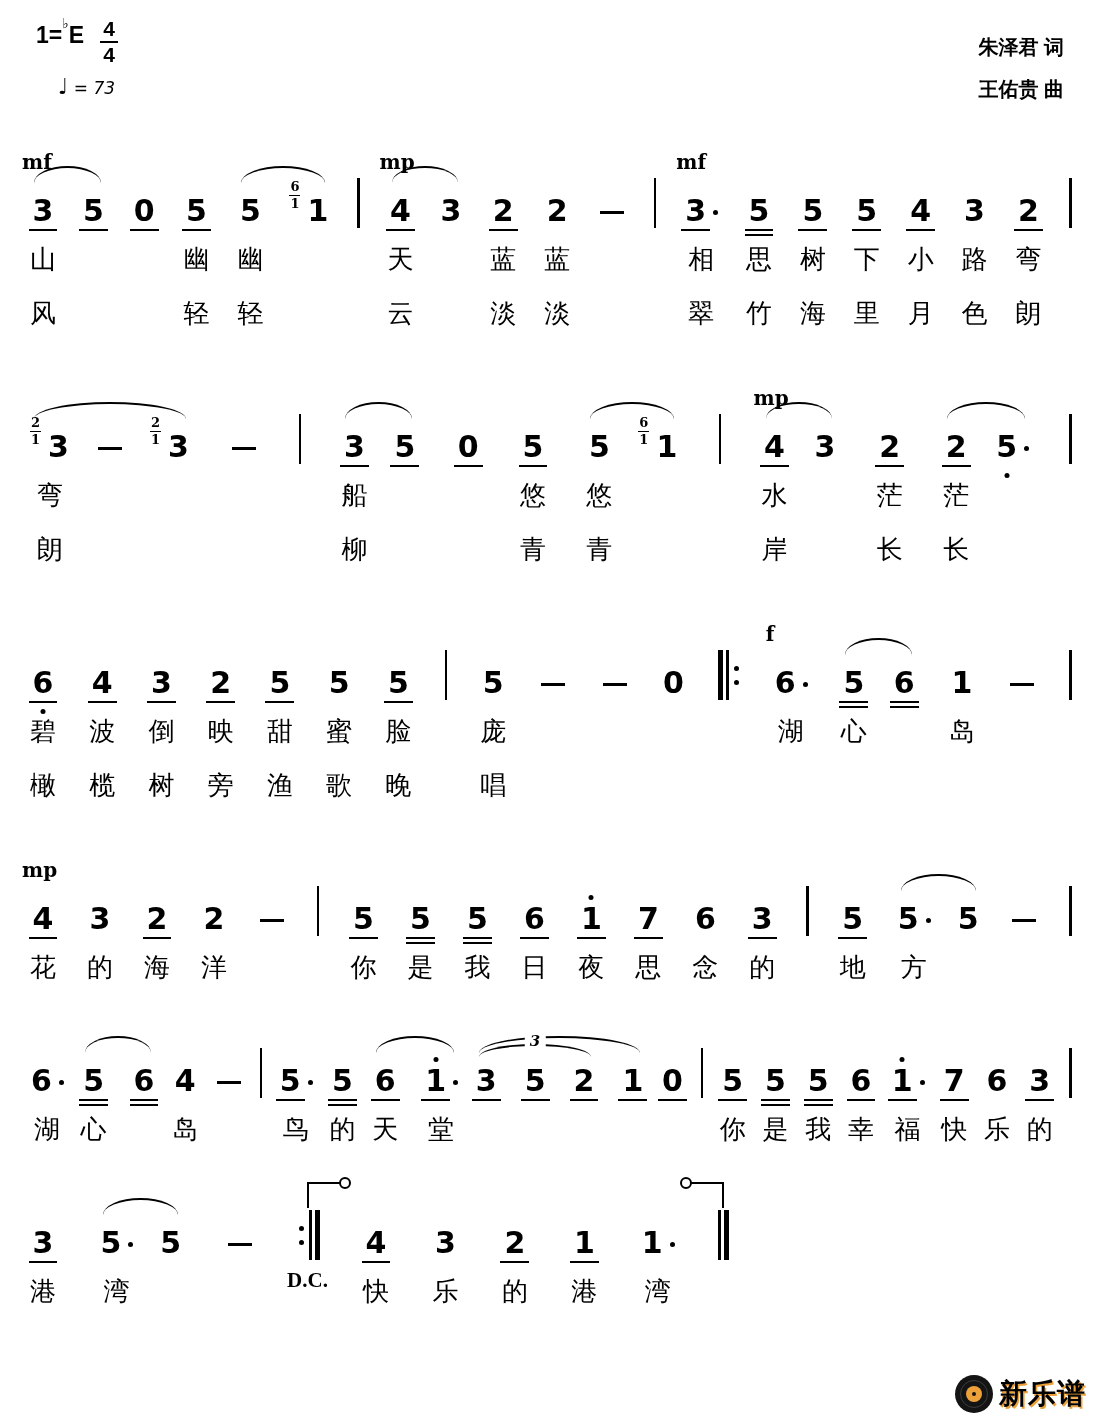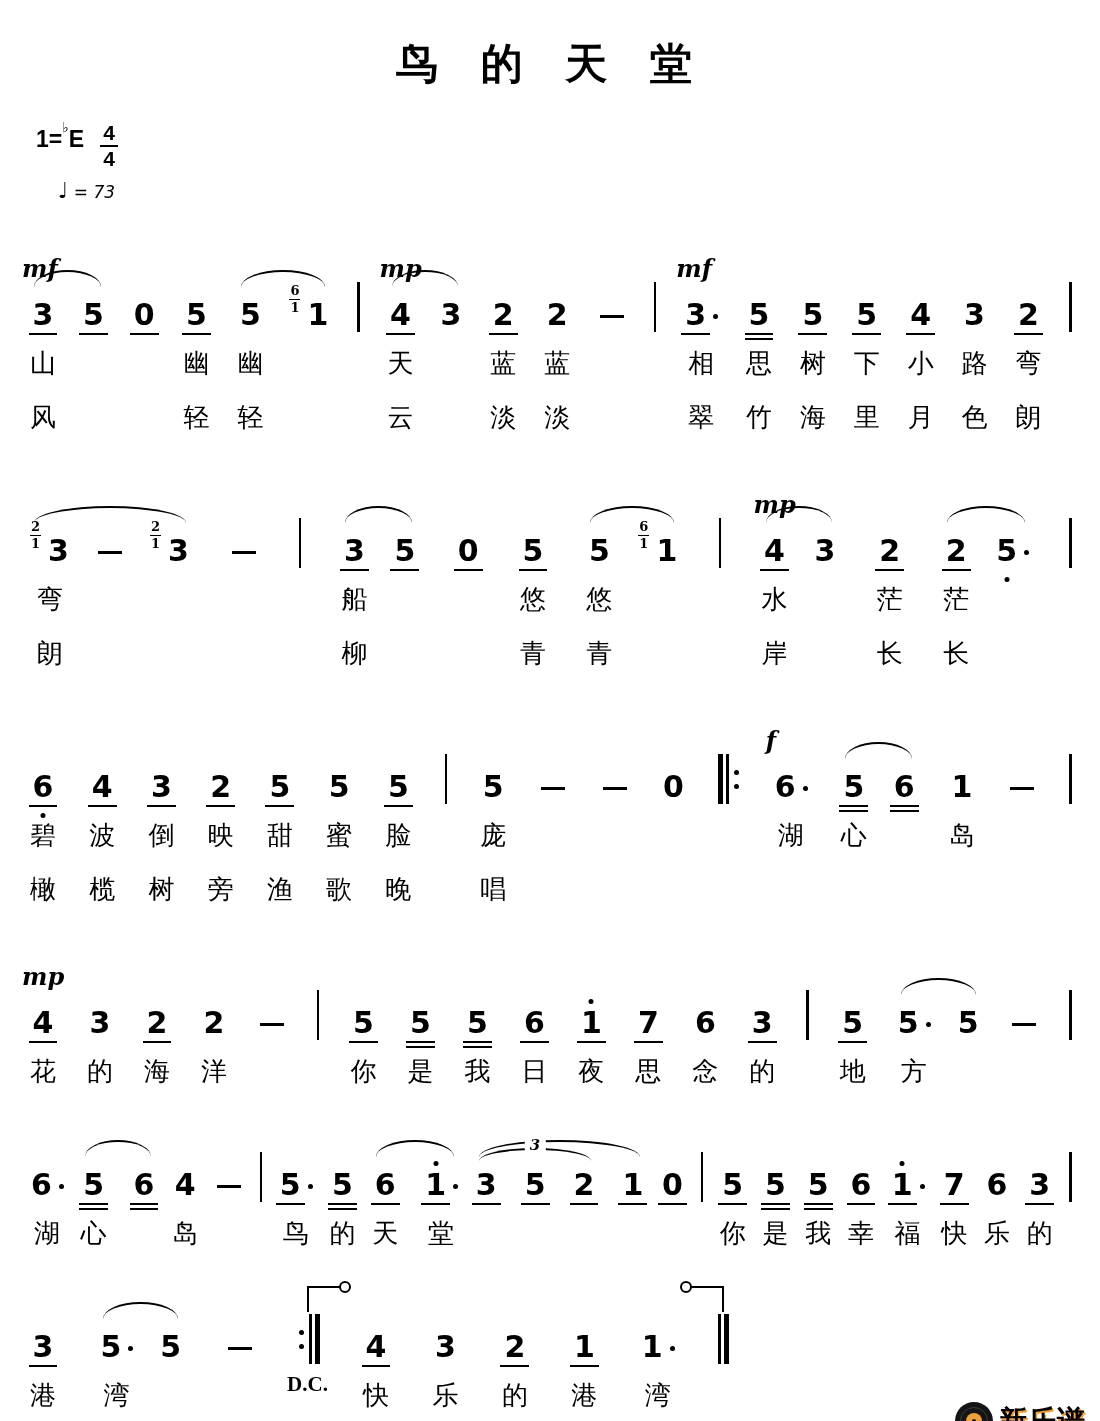--- a/index.html
+++ b/index.html
@@ -24,21 +24,21 @@
   .system.rows-1{margin-bottom:26px;}
 
   .grp{display:flex;position:relative;align-items:flex-start;gap:26px;}
   .grp.slur::before{content:"";position:absolute;left:4px;right:4px;top:-20px;height:15px;
     border-top:2.5px solid #000;border-radius:50% 50% 0 0 / 100% 100% 0 0;}
   .grp.slur .grp.slur::before{top:-12px;height:11px;}
   .tuplet-label{position:absolute;top:-24px;left:50%;transform:translateX(-50%);
     font-family:"DejaVu Serif",serif;font-style:italic;font-weight:bold;font-size:15px;background:#fff;padding:0 5px;z-index:2;}
 
   .cell{display:flex;flex-direction:column;align-items:center;position:relative;}
-  .dynm{position:absolute;top:-36px;left:-8px;font-family:"DejaVu Serif",serif;font-style:italic;font-weight:bold;font-size:24px;}
+  .dynm{position:absolute;top:-36px;left:-8px;font-family:"DejaVu Serif",serif;font-weight:bold;font-size:20px;}
   .nrow{height:40px;display:flex;align-items:flex-end;gap:2px;}
   .nt{position:relative;font-size:30px;font-weight:bold;line-height:1;font-family:"DejaVu Sans",sans-serif;padding:0 1px;}
   .nt.u1::after{content:"";position:absolute;left:-3px;right:-3px;bottom:-5px;height:2.5px;background:#000;}
   .nt.u2::after{content:"";position:absolute;left:-3px;right:-3px;bottom:-5px;height:2.5px;background:#000;}
   .nt.u2::before{content:"";position:absolute;left:-3px;right:-3px;bottom:-10px;height:2.5px;background:#000;}
   .dota{position:absolute;top:-9px;left:50%;transform:translateX(-50%);width:5px;height:5px;background:#000;border-radius:50%;}
   .dotb{position:absolute;bottom:-16px;left:50%;transform:translateX(-50%);width:5px;height:5px;background:#000;border-radius:50%;}
   .aug{display:block;width:5px;height:5px;background:#000;border-radius:50%;margin:0 0 11px 4px;}
   .dash{width:24px;height:3.5px;background:#000;margin:0 2px 12px 2px;align-self:flex-end;}
 
@@ -70,36 +70,39 @@
   .vinyl{position:relative;width:38px;height:38px;border-radius:50%;background:#141414;display:inline-block;}
   .vinyl .ring{position:absolute;left:5px;top:5px;right:5px;bottom:5px;border:1px solid #3c3c3c;border-radius:50%;}
   .vinyl .vlabel{position:absolute;left:11px;top:11px;width:16px;height:16px;border-radius:50%;}
   .vinyl .hole{position:absolute;left:17px;top:17px;width:4px;height:4px;border-radius:50%;background:#141414;}
   .logo-text{font-size:28px;font-weight:bold;letter-spacing:1px;}
 </style>
 </head>
 <body>
 
 <div class="sheet">
-  <h1 class="title">鸟 的 天 堂</h1>
 
   <div class="meta">
     <div class="keysig">
       <span>1=</span>
         <span class="flat">♭</span>
         <span>E</span>
       <span class="meter">
         <span class="num">4</span>
         <span class="den">4</span>
       </span>
     </div>
     <div class="tempo">
       <span class="tnote">♩</span>
       <span>= 73</span>
     </div>
+    <div class="credits">
+      <div>朱泽君 词</div>
+      <div>王佑贵 曲</div>
+    </div>
   </div>
 
   <div class="score" id="score">
       <div class="system rows-2">
         <div class="grp slur">
           <div class="cell">
             <div class="dynm">mf</div>
             <div class="nrow">
               <span class="nt u1">3</span>
             </div>

